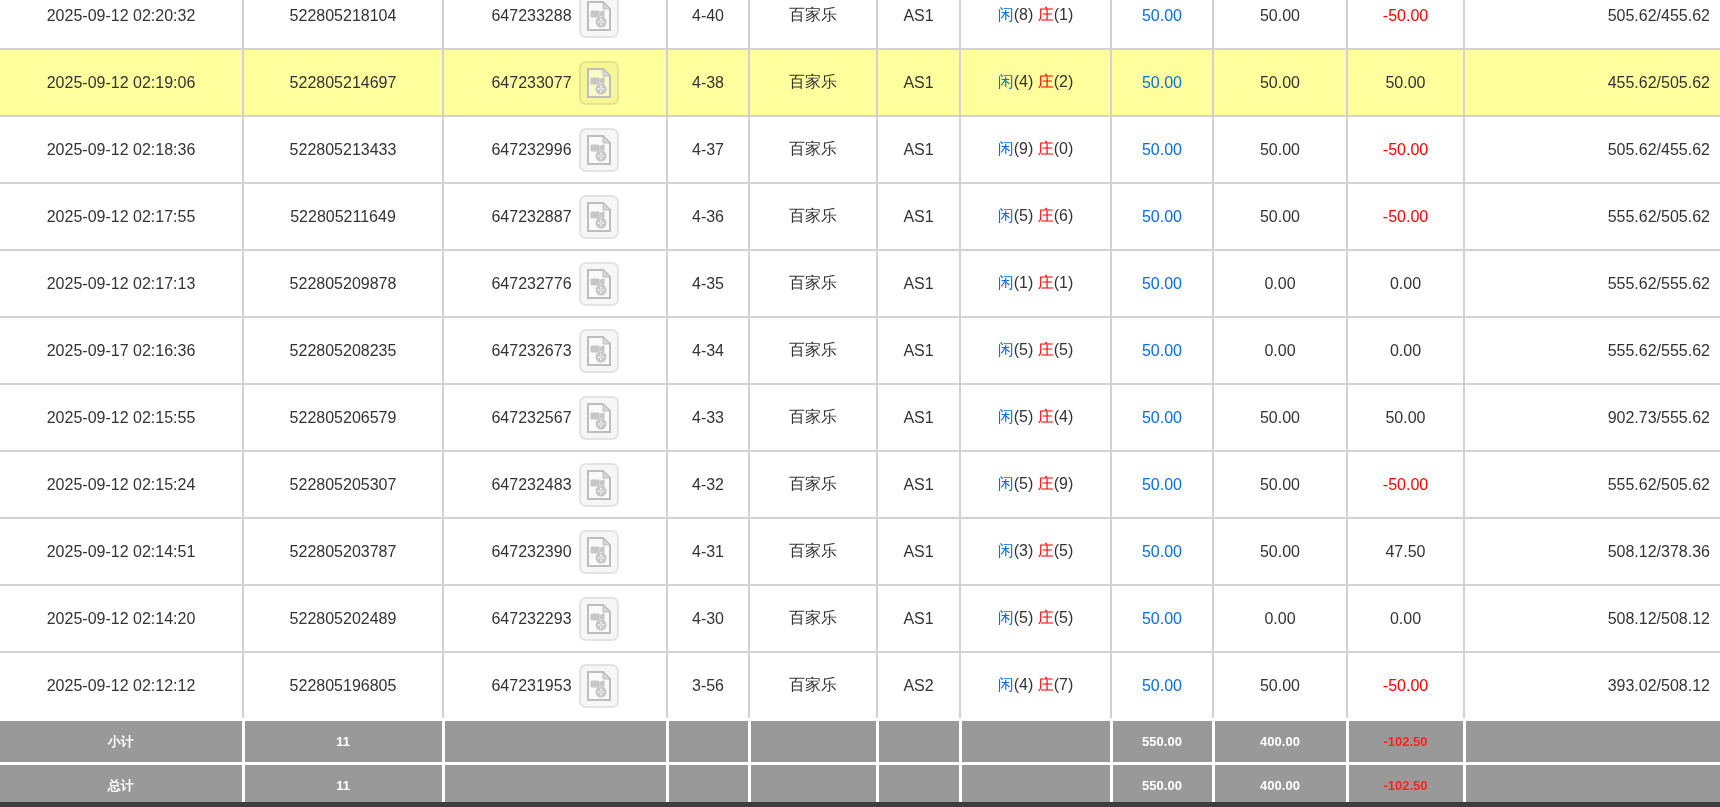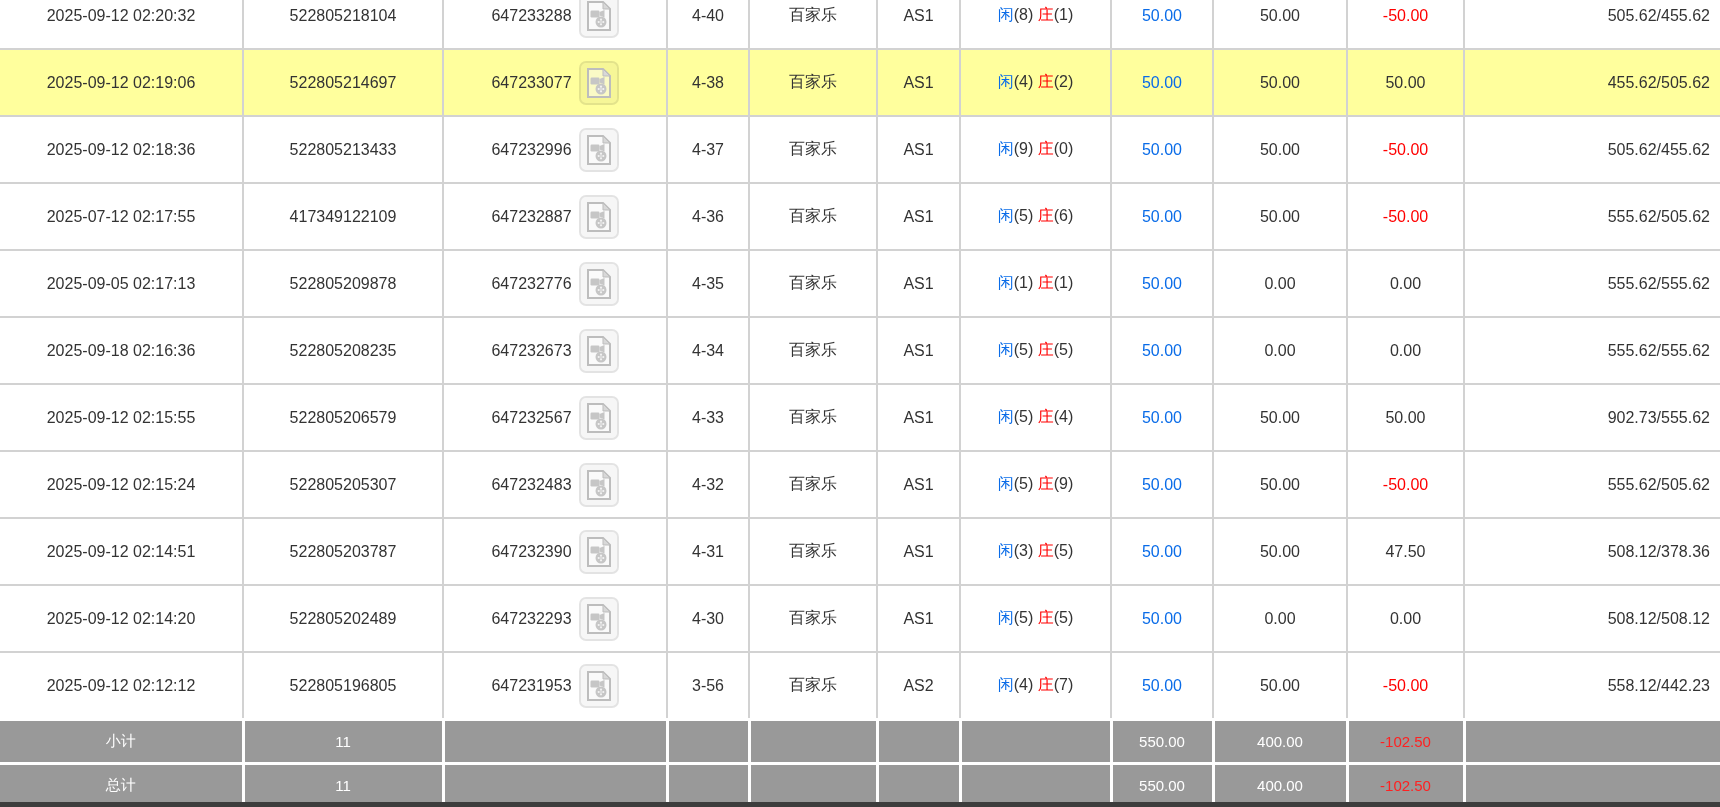--- a/index.html
+++ b/index.html
@@ -28,21 +28,21 @@
   .video-btn{
     display:inline-flex;align-items:center;justify-content:center;
     width:40px;height:44px;margin-left:7px;vertical-align:middle;
     border:2px solid rgba(0,0,0,0.08);
     background:rgba(0,0,0,0.035);
     border-radius:7px;cursor:pointer;padding:0;
   }
   tr.sum td{
     background:var(--summary);
     border:3px solid #ffffff;
-    height:41px;font-size:15px;font-weight:normal;color:#ffffff;
+    height:41px;font-size:13px;font-weight:bold;color:#ffffff;
   }
   tr.sum td:first-child{border-left:0;}
   tr.sum td:last-child{border-right:0;}
   tr.sum.last td{border-bottom:0;text-align:center;}
   tr.sum td.sumneg{color:var(--sumloss);}
   .bottom-bar{position:absolute;left:0;right:0;bottom:0;height:5px;background:#3d3d3d;z-index:5;}
 </style>
 </head>
 <body>
 
@@ -134,22 +134,22 @@
           <td>4-37</td>
           <td>百家乐</td>
           <td>AS1</td>
           <td><span class="c-blue">闲</span><span>(9)</span> <span class="c-red">庄</span><span>(0)</span></td>
           <td class="c-blue link">50.00</td>
           <td>50.00</td>
           <td class="c-red">-50.00</td>
           <td class="bal">505.62/455.62</td>
         </tr>
         <tr>
-          <td>2025-07-12 02:17:55</td>
-          <td>417349122109</td>
+          <td>2025-09-12 02:17:55</td>
+          <td>522805211649</td>
           <td class="round"><span>647232887</span><button class="video-btn">
               <svg width="26" height="30" viewBox="0 0 26 30">
                 <path d="M2 1 h15 l7 7 v21 h-22 z" fill="rgba(255,255,255,0.45)" stroke="#bdbdbd" stroke-width="2"></path>
                 <path d="M17 1 l7 7 h-7 z" fill="#d8d8d8" stroke="#bdbdbd" stroke-width="1"></path>
                 <rect x="4.5" y="9.5" width="9" height="7" rx="1.2" fill="#c6c6c6"></rect>
                 <path d="M13.5 11 L18.5 9 V16.5 L13.5 14.5 Z" fill="#c6c6c6"></path>
                 <circle cx="15" cy="21" r="5.5" fill="#c6c6c6"></circle>
                 <circle cx="15" cy="18.7" r="1.1" fill="#f2f2f2"></circle>
                 <circle cx="12.7" cy="21" r="1.1" fill="#f2f2f2"></circle>
                 <circle cx="17.3" cy="21" r="1.1" fill="#f2f2f2"></circle>
@@ -160,21 +160,21 @@
           <td>4-36</td>
           <td>百家乐</td>
           <td>AS1</td>
           <td><span class="c-blue">闲</span><span>(5)</span> <span class="c-red">庄</span><span>(6)</span></td>
           <td class="c-blue link">50.00</td>
           <td>50.00</td>
           <td class="c-red">-50.00</td>
           <td class="bal">555.62/505.62</td>
         </tr>
         <tr>
-          <td>2025-09-05 02:17:13</td>
+          <td>2025-09-12 02:17:13</td>
           <td>522805209878</td>
           <td class="round"><span>647232776</span><button class="video-btn">
               <svg width="26" height="30" viewBox="0 0 26 30">
                 <path d="M2 1 h15 l7 7 v21 h-22 z" fill="rgba(255,255,255,0.45)" stroke="#bdbdbd" stroke-width="2"></path>
                 <path d="M17 1 l7 7 h-7 z" fill="#d8d8d8" stroke="#bdbdbd" stroke-width="1"></path>
                 <rect x="4.5" y="9.5" width="9" height="7" rx="1.2" fill="#c6c6c6"></rect>
                 <path d="M13.5 11 L18.5 9 V16.5 L13.5 14.5 Z" fill="#c6c6c6"></path>
                 <circle cx="15" cy="21" r="5.5" fill="#c6c6c6"></circle>
                 <circle cx="15" cy="18.7" r="1.1" fill="#f2f2f2"></circle>
                 <circle cx="12.7" cy="21" r="1.1" fill="#f2f2f2"></circle>
@@ -186,21 +186,21 @@
           <td>4-35</td>
           <td>百家乐</td>
           <td>AS1</td>
           <td><span class="c-blue">闲</span><span>(1)</span> <span class="c-red">庄</span><span>(1)</span></td>
           <td class="c-blue link">50.00</td>
           <td>0.00</td>
           <td>0.00</td>
           <td class="bal">555.62/555.62</td>
         </tr>
         <tr>
-          <td>2025-09-18 02:16:36</td>
+          <td>2025-09-17 02:16:36</td>
           <td>522805208235</td>
           <td class="round"><span>647232673</span><button class="video-btn">
               <svg width="26" height="30" viewBox="0 0 26 30">
                 <path d="M2 1 h15 l7 7 v21 h-22 z" fill="rgba(255,255,255,0.45)" stroke="#bdbdbd" stroke-width="2"></path>
                 <path d="M17 1 l7 7 h-7 z" fill="#d8d8d8" stroke="#bdbdbd" stroke-width="1"></path>
                 <rect x="4.5" y="9.5" width="9" height="7" rx="1.2" fill="#c6c6c6"></rect>
                 <path d="M13.5 11 L18.5 9 V16.5 L13.5 14.5 Z" fill="#c6c6c6"></path>
                 <circle cx="15" cy="21" r="5.5" fill="#c6c6c6"></circle>
                 <circle cx="15" cy="18.7" r="1.1" fill="#f2f2f2"></circle>
                 <circle cx="12.7" cy="21" r="1.1" fill="#f2f2f2"></circle>
@@ -339,21 +339,21 @@
                 <circle cx="15" cy="21" r="0.8" fill="#f2f2f2"></circle>
               </svg>
             </button></td>
           <td>3-56</td>
           <td>百家乐</td>
           <td>AS2</td>
           <td><span class="c-blue">闲</span><span>(4)</span> <span class="c-red">庄</span><span>(7)</span></td>
           <td class="c-blue link">50.00</td>
           <td>50.00</td>
           <td class="c-red">-50.00</td>
-          <td class="bal">558.12/442.23</td>
+          <td class="bal">393.02/508.12</td>
         </tr>
       </tbody>
     <tbody>
         <tr class="sum">
           <td>小计</td>
           <td>11</td>
           <td></td>
           <td></td>
           <td></td>
           <td></td>

